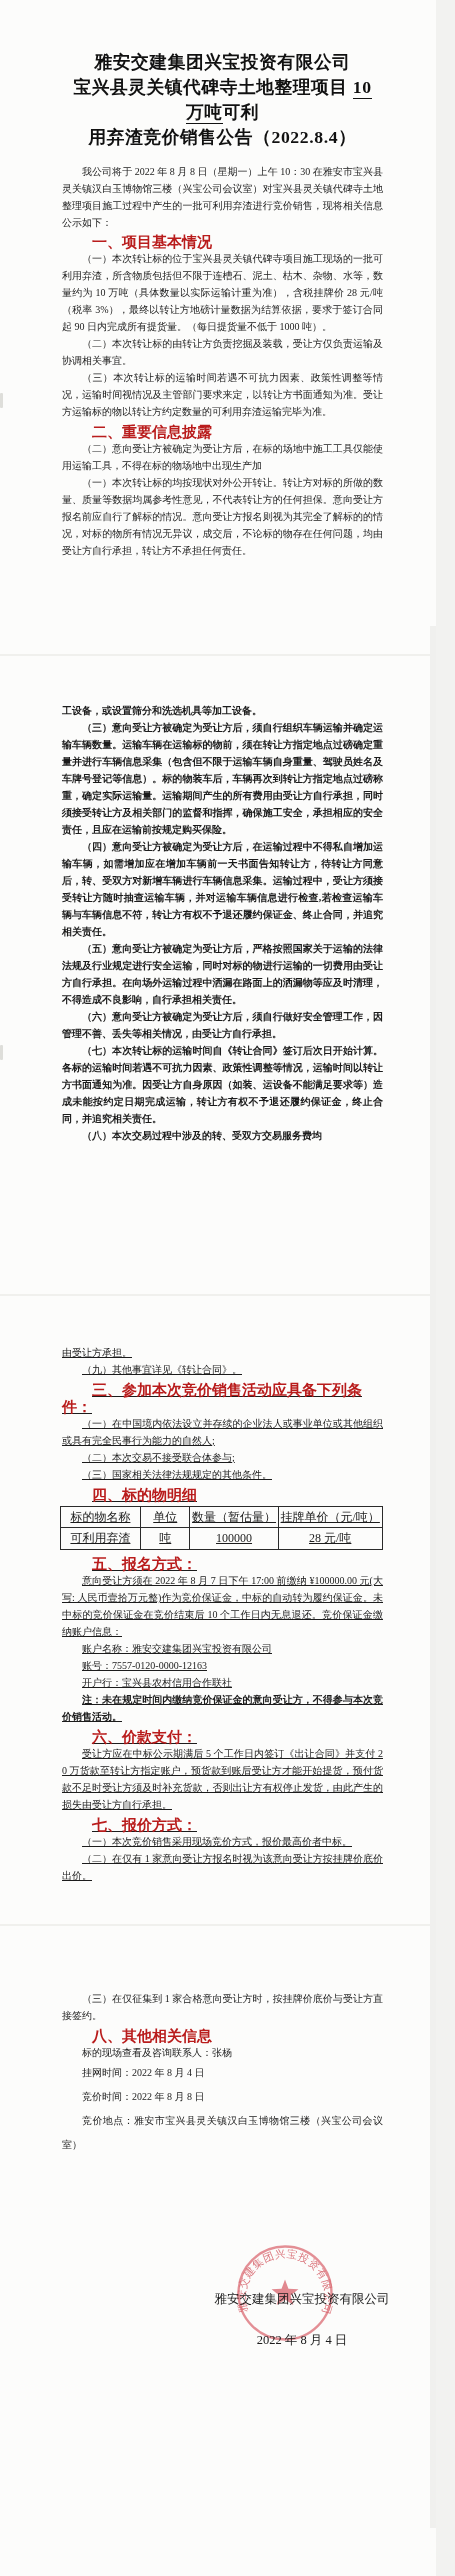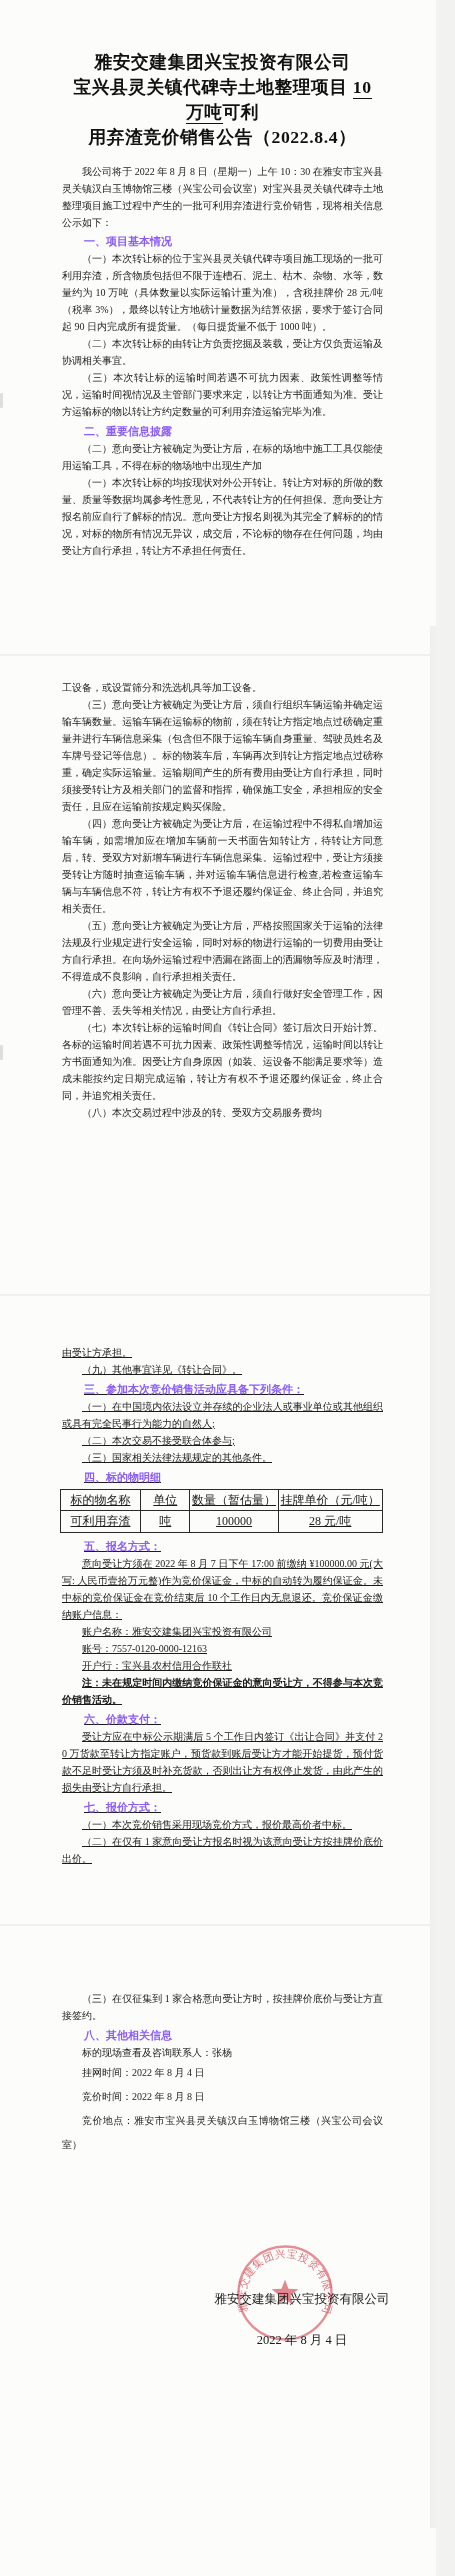--- a/index.html
+++ b/index.html
@@ -9,21 +9,21 @@
     background:#fcfcfb;
     font-family:"Liberation Serif","DejaVu Serif",serif;
     color:#1c1c1c;
     overflow:hidden;
   }
   .pageblock{position:absolute;left:62px;width:321px;}
   .titleblock{text-align:center;font-weight:bold;font-size:17.7px;line-height:25px;letter-spacing:0.6px;margin-bottom:12.5px;color:#111;}
   .titleblock .u{border-bottom:1.1px solid #111;padding-bottom:0.6px;}
   .para{font-size:10px;line-height:17px;margin:0;text-align:justify;word-break:break-all;}
   .ind{text-indent:2em;}
-  .h{font-family:"Liberation Sans","DejaVu Sans",sans-serif;font-weight:bold;font-size:11px;line-height:17px;margin:2.8px 0 0 0;text-indent:2em;color:#8b5cf6;}
+  .h{font-family:"Liberation Sans","DejaVu Sans",sans-serif;font-weight:bold;font-size:15px;line-height:17px;margin:2.8px 0 0 0;text-indent:2em;color:#b91c1c;}
   .boldnote{font-family:"Liberation Sans","DejaVu Sans",sans-serif;font-weight:bold;}
   .spaced{line-height:24px;}
   table.subject{border-collapse:collapse;margin:3.4px 0 5.7px -2.3px;width:323px;padding-left:21px;}
   table.subject th,table.subject td{
     border:1.1px solid #2a2a2a;text-align:center;font-weight:normal;
     font-size:12px;padding:1.7px 1.1px;height:17px;
   }
   table.subject th:nth-child(1){width:81px;}
   table.subject th:nth-child(2){width:48px;}
   table.subject th:nth-child(3){width:88px;}
@@ -57,21 +57,21 @@
     <p class="para ind">我公司将于 2022 年 8 月 8 日（星期一）上午 10：30 在雅安市宝兴县灵关镇汉白玉博物馆三楼（兴宝公司会议室）对宝兴县灵关镇代碑寺土地整理项目施工过程中产生的一批可利用弃渣进行竞价销售，现将相关信息公示如下：</p>
     <p class="h">一、项目基本情况</p>
     <p class="para ind">（一）本次转让标的位于宝兴县灵关镇代碑寺项目施工现场的一批可利用弃渣，所含物质包括但不限于连槽石、泥土、枯木、杂物、水等，数量约为 10 万吨（具体数量以实际运输计重为准），含税挂牌价 28 元/吨（税率 3%），最终以转让方地磅计量数据为结算依据，要求于签订合同起 90 日内完成所有提货量。（每日提货量不低于 1000 吨）。</p>
     <p class="para ind">（二）本次转让标的由转让方负责挖掘及装载，受让方仅负责运输及协调相关事宜。</p>
     <p class="para ind">（三）本次转让标的运输时间若遇不可抗力因素、政策性调整等情况，运输时间视情况及主管部门要求来定，以转让方书面通知为准。受让方运输标的物以转让方约定数量的可利用弃渣运输完毕为准。</p>
     <p class="h">二、重要信息披露</p>
     <p class="para ind">（二）意向受让方被确定为受让方后，在标的场地中施工工具仅能使用运输工具，不得在标的物场地中出现生产加</p>
     <p class="para ind">（一）本次转让标的均按现状对外公开转让。转让方对标的所做的数量、质量等数据均属参考性意见，不代表转让方的任何担保。意向受让方报名前应自行了解标的情况。意向受让方报名则视为其完全了解标的的情况，对标的物所有情况无异议，成交后，不论标的物存在任何问题，均由受让方自行承担，转让方不承担任何责任。</p>
   </div>
 
-  <div class="pageblock" style="top:679px;">
+  <div class="pageblock" style="top:702px;font-weight:bold;">
     <p class="para">工设备，或设置筛分和洗选机具等加工设备。</p>
     <p class="para ind">（三）意向受让方被确定为受让方后，须自行组织车辆运输并确定运输车辆数量。运输车辆在运输标的物前，须在转让方指定地点过磅确定重量并进行车辆信息采集（包含但不限于运输车辆自身重量、驾驶员姓名及车牌号登记等信息）。标的物装车后，车辆再次到转让方指定地点过磅称重，确定实际运输量。运输期间产生的所有费用由受让方自行承担，同时须接受转让方及相关部门的监督和指挥，确保施工安全，承担相应的安全责任，且应在运输前按规定购买保险。</p>
     <p class="para ind">（四）意向受让方被确定为受让方后，在运输过程中不得私自增加运输车辆，如需增加应在增加车辆前一天书面告知转让方，待转让方同意后，转、受双方对新增车辆进行车辆信息采集。运输过程中，受让方须接受转让方随时抽查运输车辆，并对运输车辆信息进行检查,若检查运输车辆与车辆信息不符，转让方有权不予退还履约保证金、终止合同，并追究相关责任。</p>
     <p class="para ind">（五）意向受让方被确定为受让方后，严格按照国家关于运输的法律法规及行业规定进行安全运输，同时对标的物进行运输的一切费用由受让方自行承担。在向场外运输过程中洒漏在路面上的洒漏物等应及时清理，不得造成不良影响，自行承担相关责任。</p>
     <p class="para ind">（六）意向受让方被确定为受让方后，须自行做好安全管理工作，因管理不善、丢失等相关情况，由受让方自行承担。</p>
     <p class="para ind">（七）本次转让标的运输时间自《转让合同》签订后次日开始计算。各标的运输时间若遇不可抗力因素、政策性调整等情况，运输时间以转让方书面通知为准。因受让方自身原因（如装、运设备不能满足要求等）造成未能按约定日期完成运输，转让方有权不予退还履约保证金，终止合同，并追究相关责任。</p>
     <p class="para ind">（八）本次交易过程中涉及的转、受双方交易服务费均</p>
   </div>
 
   <div class="pageblock" style="top:1344px;text-decoration:underline;">

